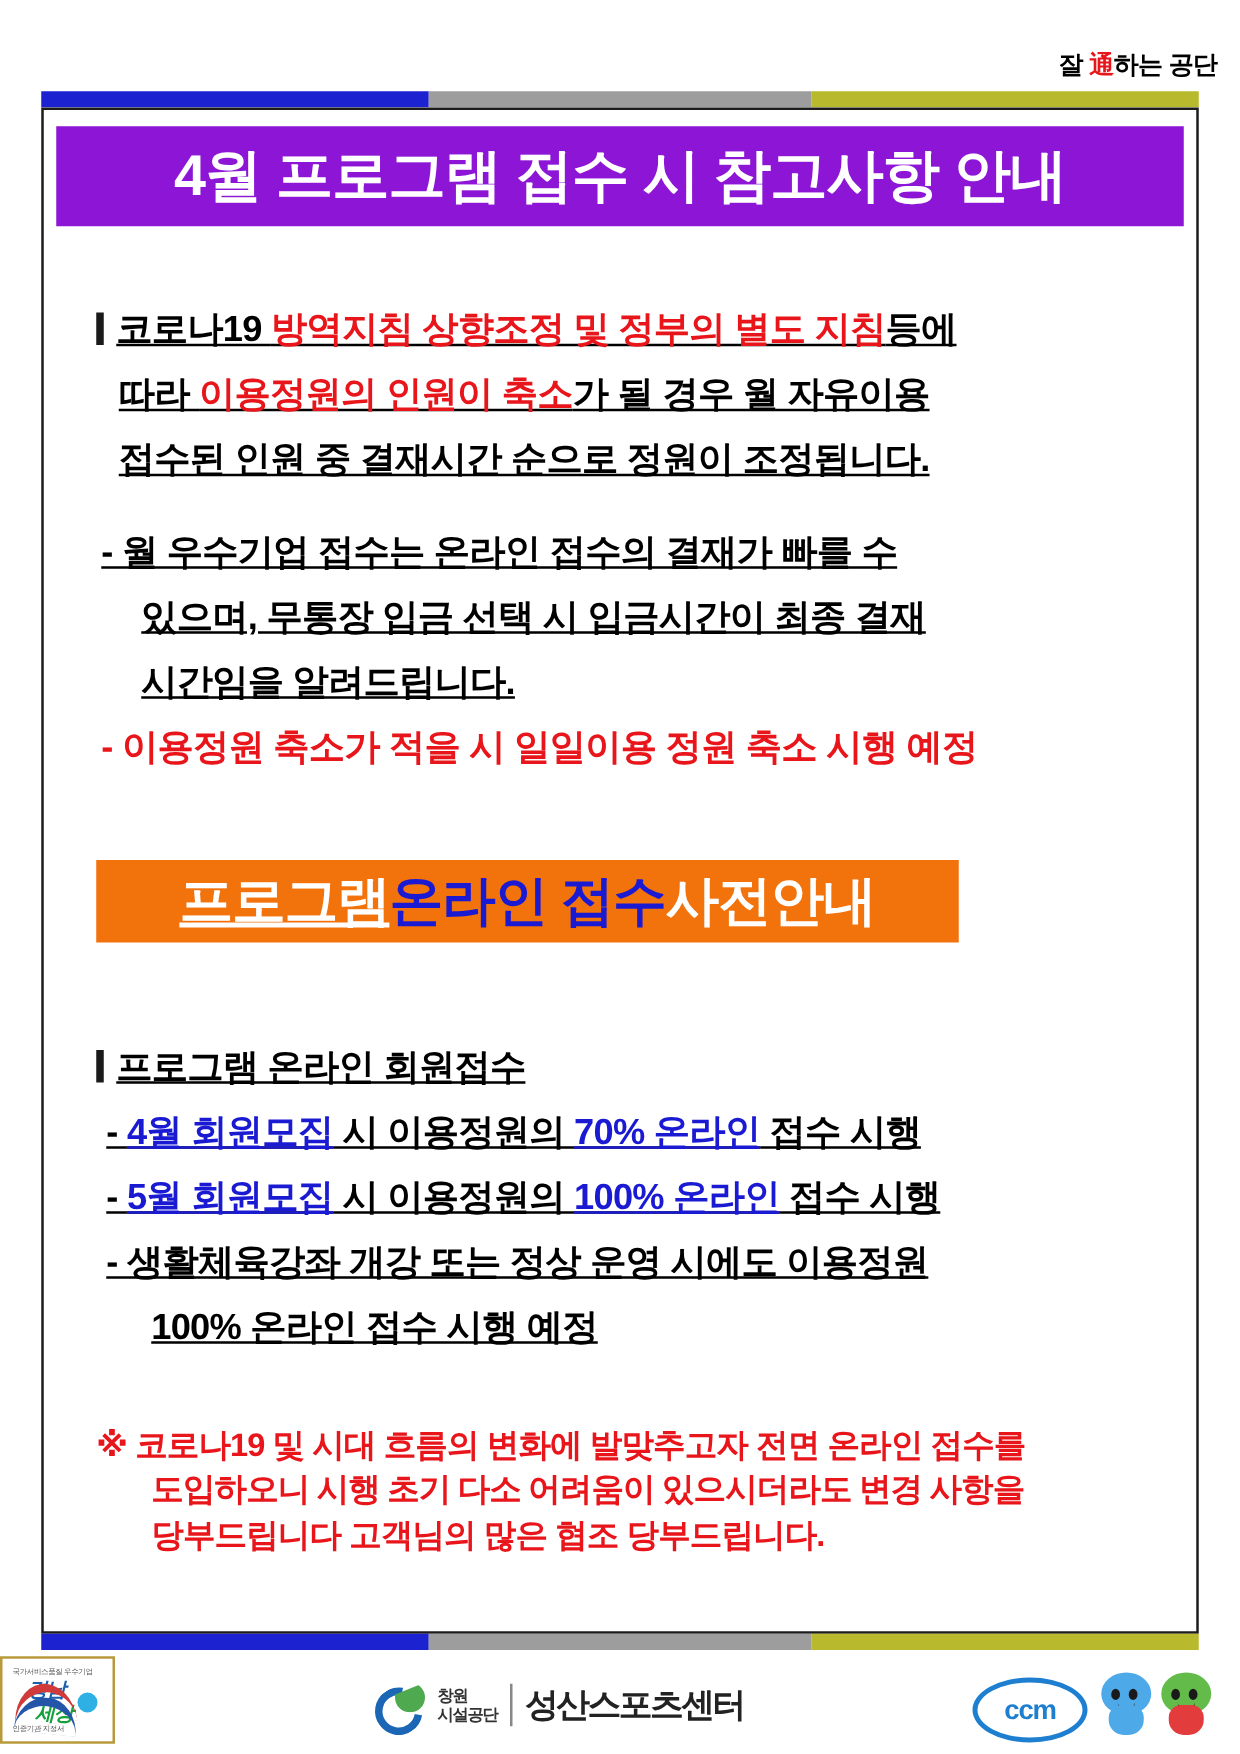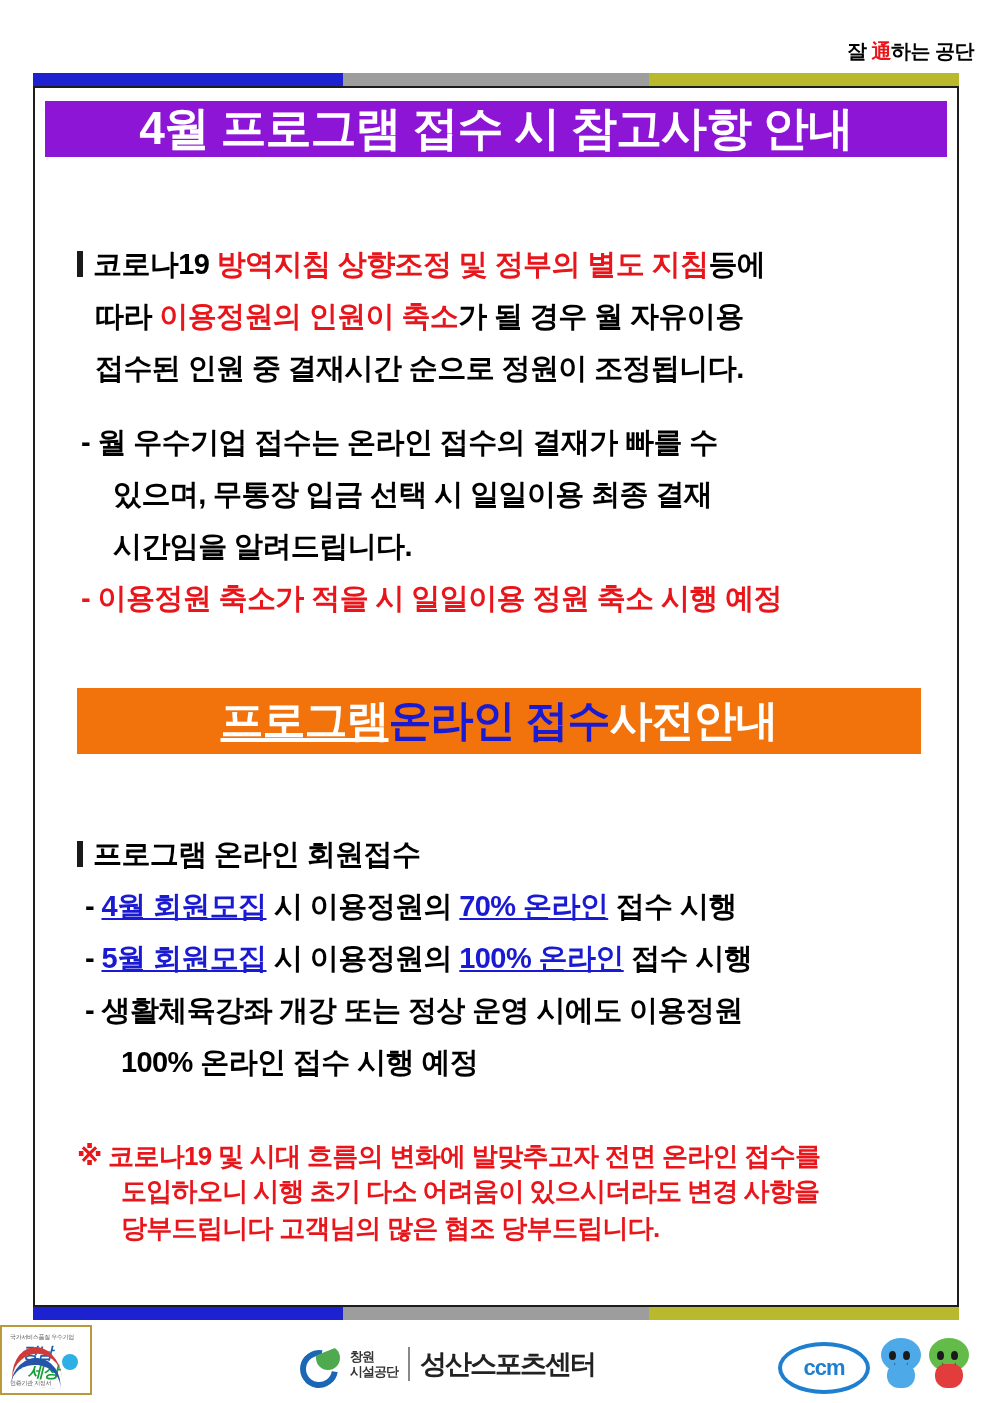--- a/index.html
+++ b/index.html
@@ -60,21 +60,21 @@
     box-sizing: border-box;
     background: #ffffff;
   }
 
   
   .title-purple {
     position: absolute;
     left: 10px;
     top: 13px;
     width: 902px;
-    height: 56px;
+    height: 80px;
     background: #8d16d6;
     color: #ffffff;
     font-size: 46px;
     font-weight: bold;
     letter-spacing: -1px;
     display: flex;
     align-items: center;
     justify-content: center;
     box-sizing: border-box;
   }
@@ -86,41 +86,41 @@
     width: 860px;
     box-sizing: border-box;
   }
   .ln {
     font-size: 29px;
     font-weight: bold;
     letter-spacing: -0.6px;
     line-height: 52px;
     white-space: nowrap;
   }
-  .ln.black { color: #000000; }
+  .ln.black { color: #000000; text-decoration: underline; }
   .red   { color: #e8151b; }
   .blue  { color: #1a1ad2; }
   .black { color: #000000; }
   .u { text-decoration: underline; }
 
   .tick {
     display: inline-block;
     width: 6px;
     height: 26px;
     background: #1a1a1a;
     margin-right: 10px;
     vertical-align: -3px;
   }
 
   
   .title-orange {
     position: absolute;
     left: 42px;
     top: 600px;
-    width: 844px;
+    width: 690px;
     height: 66px;
     background: #f2720c;
     display: flex;
     align-items: center;
     justify-content: center;
     font-size: 43px;
     font-weight: bold;
     letter-spacing: -1px;
     box-sizing: border-box;
   }
@@ -286,21 +286,21 @@
 
     <div class="block" style="top:150px;">
       <div class="ln black">
         <span class="tick"></span><span>코로나19 </span><span class="red">방역지침 상향조정 및 정부의 별도 지침</span><span>등에</span>
       </div>
       <div class="ln black" style="padding-left:18px;">
         <span>따라 </span><span class="red">이용정원의 인원이 축소</span><span>가 될 경우 월 자유이용</span>
       </div>
       <div class="ln black" style="padding-left:18px;">접수된 인원 중 결재시간 순으로 정원이 조정됩니다.</div>
       <div class="ln black" style="padding-left:4px; margin-top:22px;">-  월 우수기업 접수는 온라인 접수의 결재가 빠를 수</div>
-      <div class="ln black" style="padding-left:36px;">있으며, 무통장 입금 선택 시 일일이용 최종 결재</div>
+      <div class="ln black" style="padding-left:36px;">있으며, 무통장 입금 선택 시 입금시간이 최종 결재</div>
       <div class="ln black" style="padding-left:36px;">시간임을 알려드립니다.</div>
       <div class="ln red" style="padding-left:4px;">-  이용정원 축소가 적을 시 일일이용 정원 축소 시행 예정</div>
     </div>
 
     <div class="title-orange">
       <span class="w u">프로그램 </span>
         <span class="bl">온라인 접수</span>
         <span class="w"> 사전안내</span>
     </div>
 

